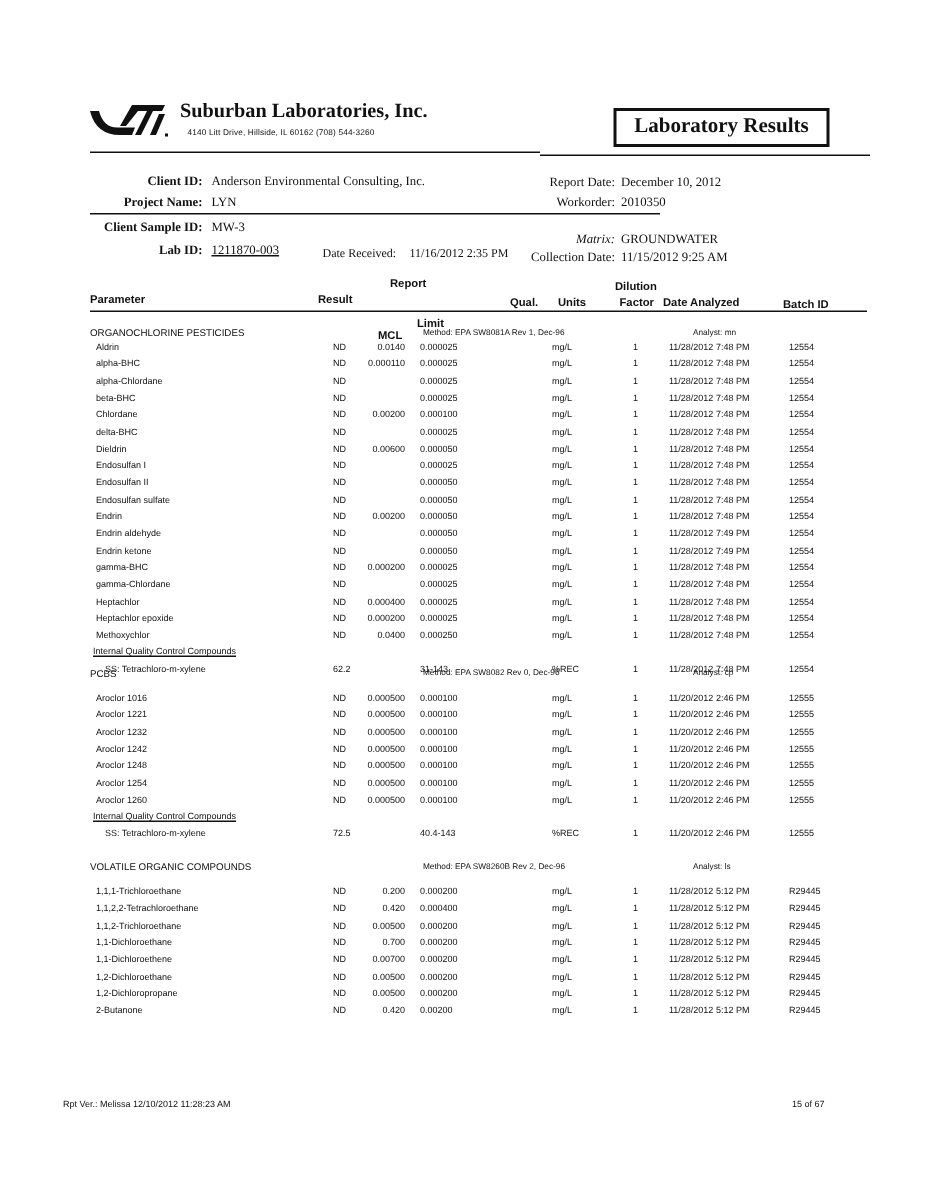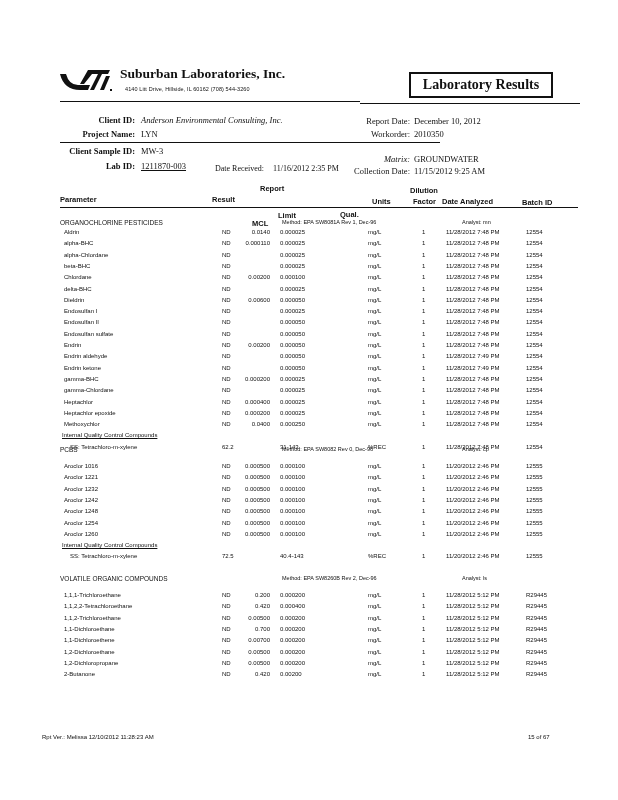--- a/index.html
+++ b/index.html
@@ -38,21 +38,21 @@
   <path d="M42 22 L48 8 L52 8 L46 22 Z" fill="#111"></path>
   <rect x="52" y="21" width="2" height="2" fill="#111"></rect>
 </svg>
 <div class="abs company serif">Suburban Laboratories, Inc.</div>
 <div class="abs address">4140 Litt Drive, Hillside, IL 60162 (708) 544-3260</div>
 <div class="abs results-box serif">Laboratory Results</div>
 <div class="abs hline" style="left:60px;top:101px;width:300px;"></div>
 <div class="abs hline" style="left:360px;top:103px;width:220px;"></div>
 
 <div class="abs lbl serif" style="left:60px;top:115px;width:75px;">Client ID:</div>
-<div class="abs val serif" style="left:141px;top:115px;font-style:italic;">Anderson Environmental Consulting, Inc.</div>
+<div class="abs val serif" style="left:141px;top:115px;">Anderson Environmental Consulting, Inc.</div>
 <div class="abs lbl serif" style="left:60px;top:129px;width:75px;">Project Name:</div>
 <div class="abs val serif" style="left:141px;top:129px;">LYN</div>
 <div class="abs lbl serif" style="left:330px;top:116px;width:80px;font-weight:normal;">Report Date:</div>
 <div class="abs val serif" style="left:414px;top:116px;">December 10, 2012</div>
 <div class="abs lbl serif" style="left:330px;top:129px;width:80px;font-weight:normal;">Workorder:</div>
 <div class="abs val serif" style="left:414px;top:129px;">2010350</div>
 <div class="abs hline" style="left:60px;top:142px;width:380px;"></div>
 
 <div class="abs lbl serif" style="left:50px;top:146px;width:85px;">Client Sample ID:</div>
 <div class="abs val serif" style="left:141px;top:146px;">MW-3</div>
@@ -63,21 +63,21 @@
 <div class="abs lbl serif" style="left:330px;top:154px;width:80px;font-weight:normal;font-style:italic;">Matrix:</div>
 <div class="abs val serif" style="left:414px;top:154px;">GROUNDWATER</div>
 <div class="abs lbl serif" style="left:325px;top:166px;width:85px;font-weight:normal;">Collection Date:</div>
 <div class="abs val serif" style="left:414px;top:166px;text-align:center;">11/15/2012 9:25 AM</div>
 
 <div class="abs colh" style="left:60px;top:195px;text-align:center;">Parameter</div>
 <div class="abs colh" style="left:212px;top:195px;">Result</div>
 <div class="abs colh" style="left:252px;top:195px;margin-top:24px;">MCL</div>
 <div class="abs colh" style="left:260px;top:184px;">Report</div>
 <div class="abs colh" style="left:278px;top:195px;margin-top:16px;">Limit</div>
-<div class="abs colh" style="left:340px;top:210px;">Qual.</div>
+<div class="abs colh" style="left:340px;top:197px;">Qual.</div>
 <div class="abs colh" style="left:372px;top:197px;">Units</div>
 <div class="abs colh" style="left:410px;top:186px;">Dilution</div>
 <div class="abs colh" style="left:413px;top:197px;">Factor</div>
 <div class="abs colh" style="left:442px;top:197px;">Date Analyzed</div>
 <div class="abs colh" style="left:522px;top:198px;">Batch ID</div>
 <div class="abs hline" style="left:60px;top:207px;width:518px;"></div>
 
 <div id="table-body">
     <div class="row" style="top: 219px;">
       <span class="sec" style="left:60px;">ORGANOCHLORINE PESTICIDES</span>

